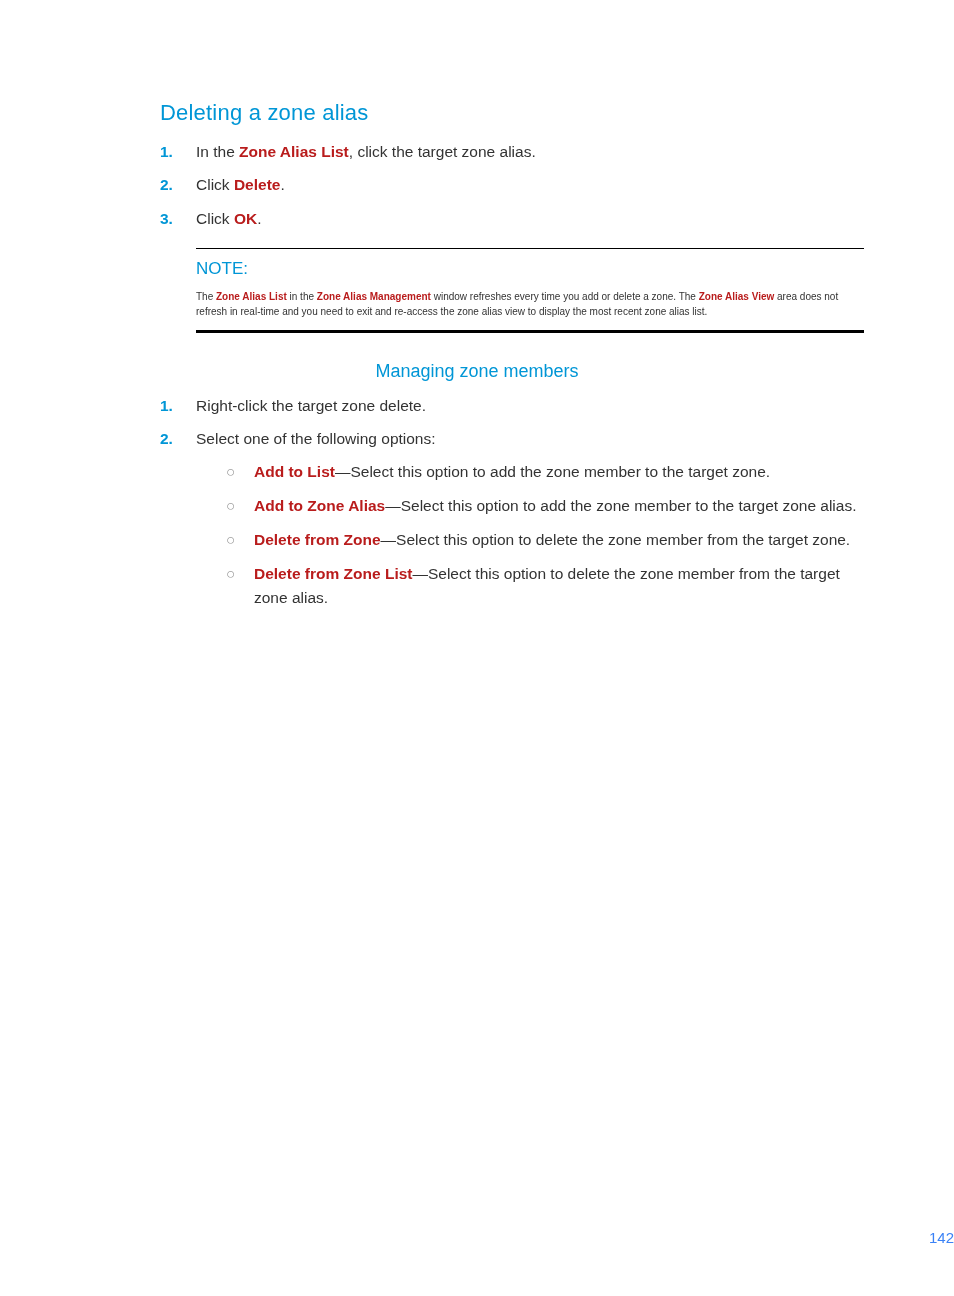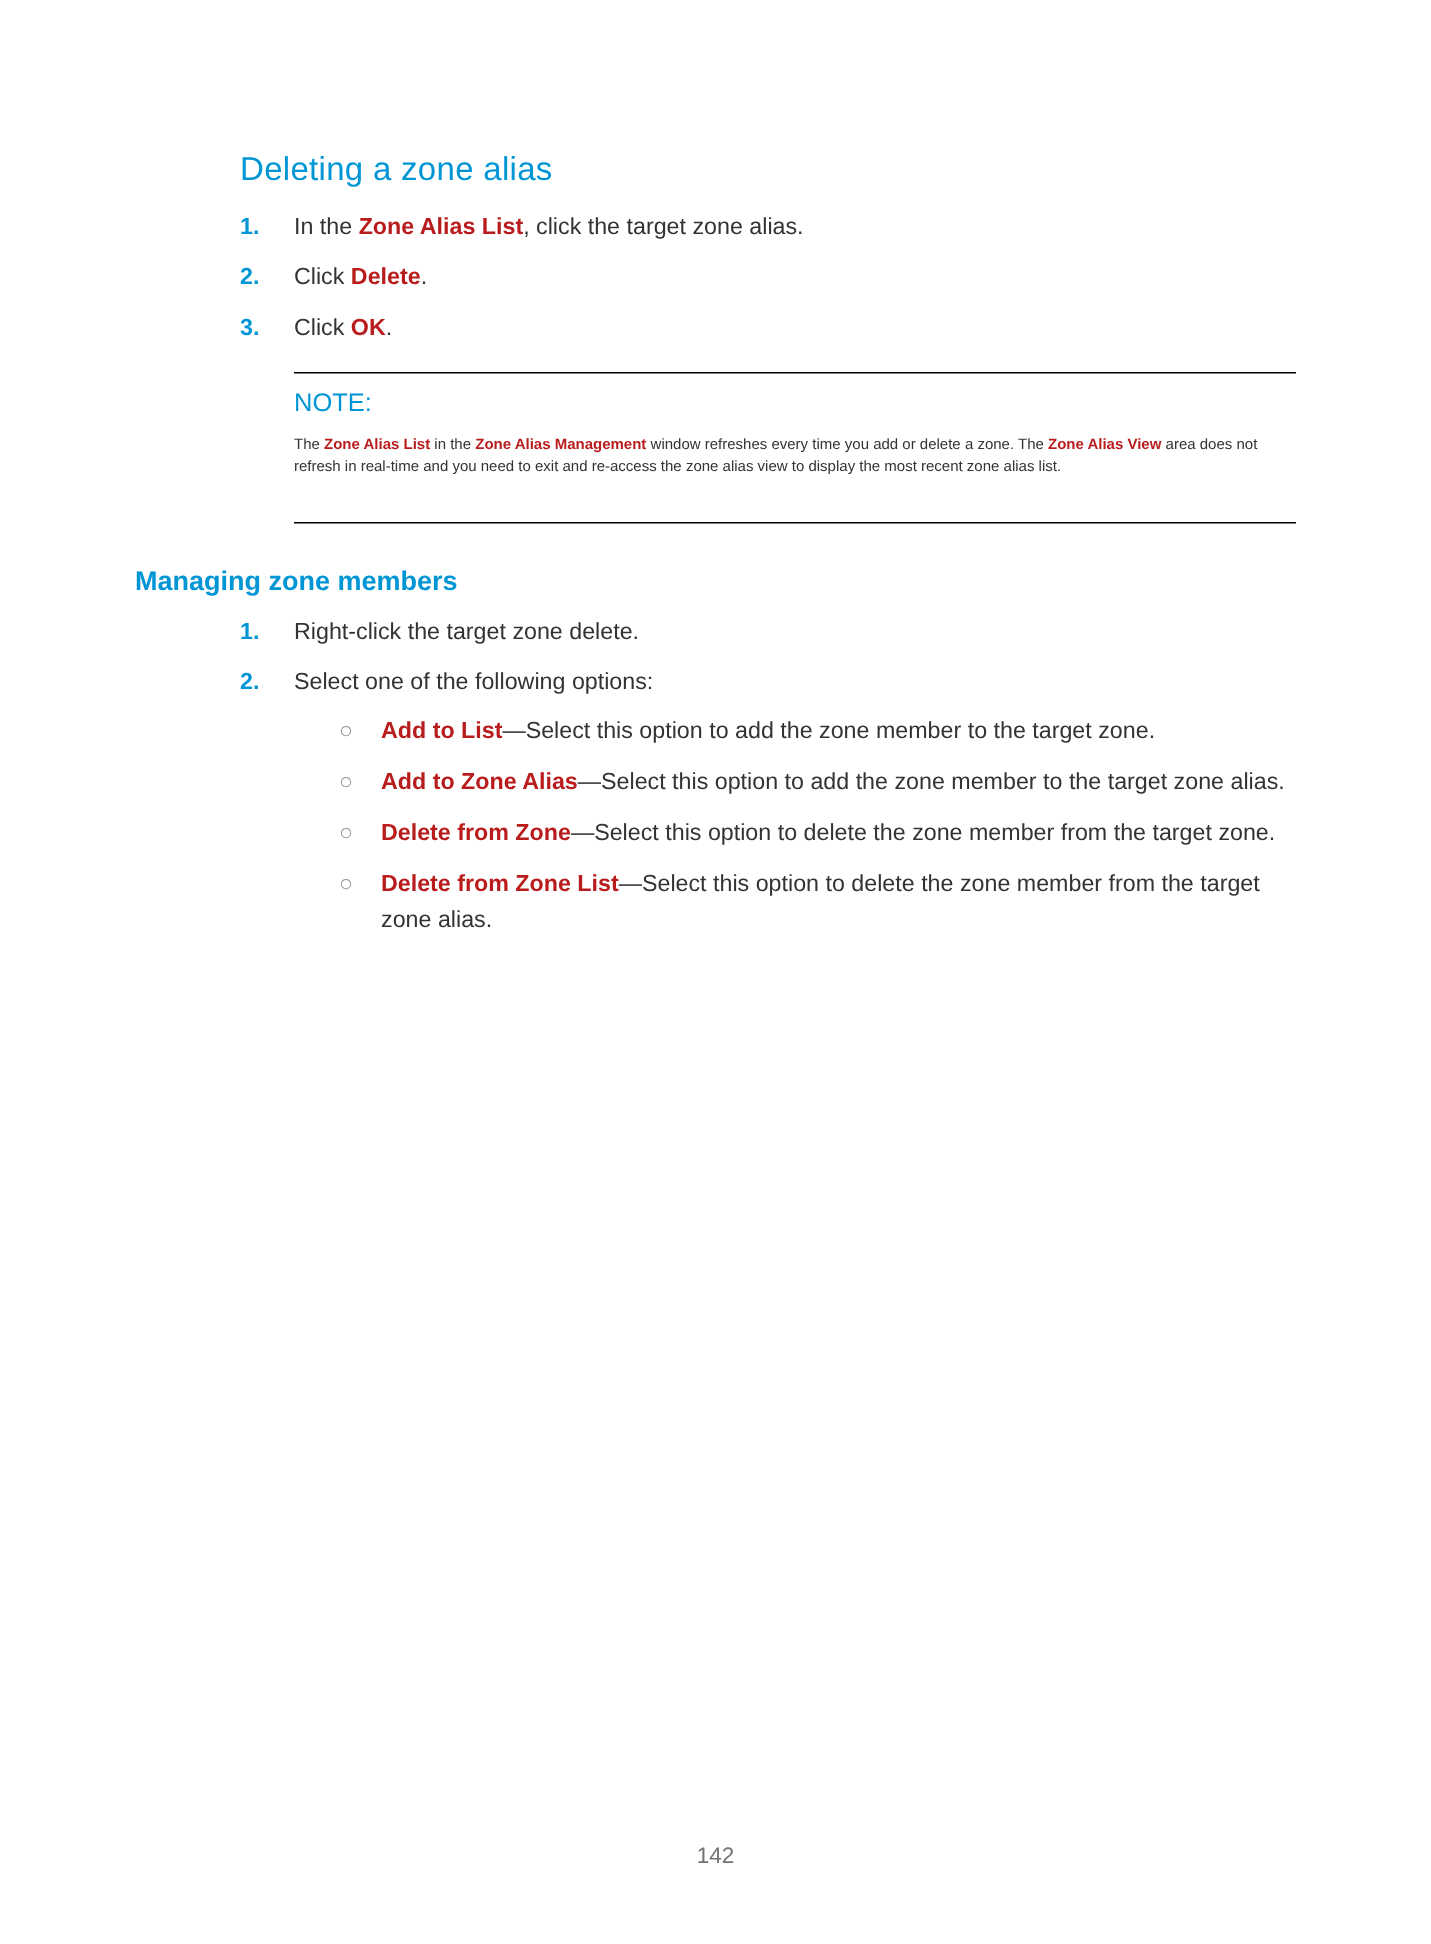--- a/index.html
+++ b/index.html
@@ -22,24 +22,25 @@
     .h4 {
       font-family: Arial, Helvetica, sans-serif;
       font-weight: 400;
       font-size: 22px;
       color: #0096d6;
       margin: 0 0 14px 70px;
       letter-spacing: 0.2px;
     }
     .h3 {
       font-family: Arial, Helvetica, sans-serif;
-      font-weight: 700;
+      font-weight: 400;
       font-size: 18px;
       color: #0096d6;
       margin: 28px 0 12px 0;
+      text-align: center;
     }
     .ol-indent {
       margin-left: 70px;
     }
     .ol-item {
       display: flex;
       margin: 10px 0 8px 0;
       line-height: 1.5;
       font-size: 15.5px;
     }
@@ -54,25 +55,25 @@
       flex: 1;
     }
     .sub-indent {
       margin-left: 36px;
       font-size: 15.5px;
       line-height: 1.5;
       margin-top: 10px;
     }
     .note-box {
       border-top: 1px solid #000;
-      border-bottom: 1px solid #000000;
+      border-bottom: 3px solid #000000;
       margin-left: 106px;
       margin-top: 18px;
       margin-bottom: 8px;
-      padding: 10px 0 28px 0;
+      padding: 10px 0 10px 0;
     }
     .note-label {
       color: #0096d6;
       font-family: Arial, Helvetica, sans-serif;
       font-size: 17px;
       margin-bottom: 10px;
     }
     .note-text {
       font-size: 10px;
       line-height: 1.55;
@@ -89,23 +90,23 @@
       width: 28px;
       flex: 0 0 28px;
       color: #999;
       font-family: Arial, Helvetica, sans-serif;
     }
     .page-number {
       position: absolute;
       bottom: 50px;
       width: 100%;
       left: 0;
-      text-align: center;
+      text-align: right;
       font-size: 15px;
-      color: #737373;
+      color: #3b82f6;
     }
   </style>
 </head>
 <body>
 
 <div class="page">
 
   <div class="h4">Deleting a zone alias</div>
 
   <div class="ol-indent">

